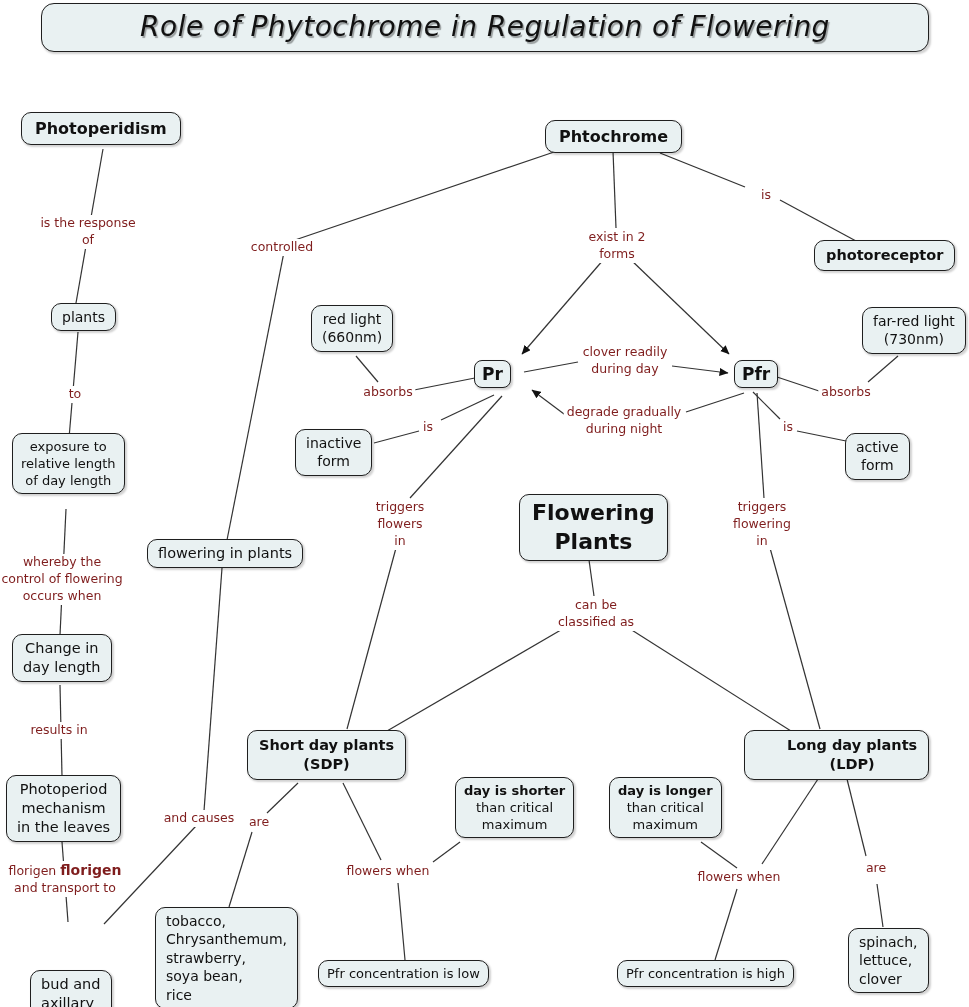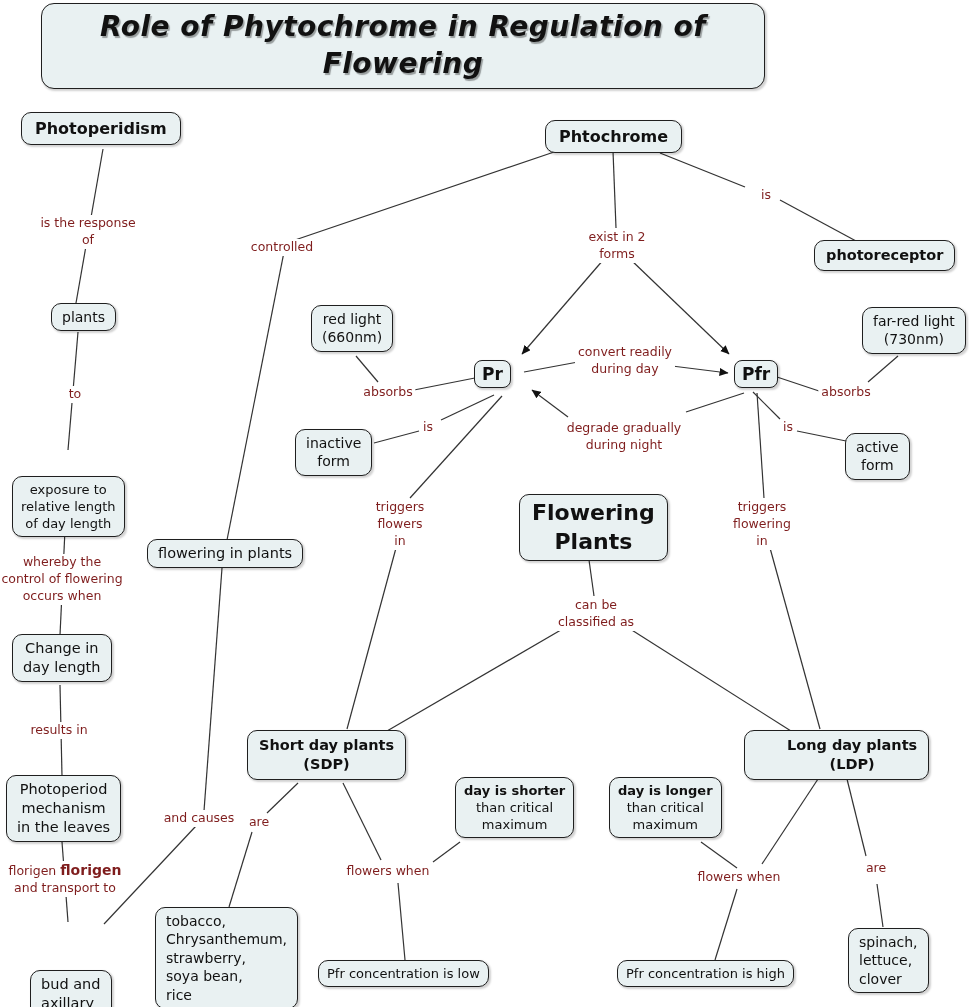--- a/index.html
+++ b/index.html
@@ -12,22 +12,22 @@
   svg.wires line{stroke:#333;stroke-width:1.2;}
   .node{
     position:absolute;z-index:2;
     background:#e9f1f2;border:1.5px solid #1f1f1f;border-radius:10px;
     padding:4px 10px;font-size:14px;line-height:1.32;text-align:center;
     white-space:pre-line;box-shadow:1.5px 1.5px 2px rgba(0,0,0,0.18);
     box-sizing:border-box;
   }
   .node.ta-l{text-align:left;}
   .node.title{
-    font-size:28px;font-weight:bold;font-style:italic;border-radius:13px;
-    padding:5px 10px;width:724px;text-align:center;letter-spacing:0.5px;
+    font-size:28px;font-weight:normal;font-style:italic;border-radius:13px;
+    padding:5px 10px;width:888px;text-align:center;letter-spacing:0.5px;
     text-shadow:1.5px 1.5px 1px rgba(0,0,0,0.35);
   }
   .node.head{font-size:16px;font-weight:bold;padding:5px 13px;}
   .node.head-sm{font-size:14.5px;font-weight:bold;padding:5px 11px;}
   .node.prpfr{font-size:17px;font-weight:bold;padding:2px 7px;border-radius:8px;}
   .node.xl{font-size:22px;font-weight:bold;padding:4px 12px;line-height:1.3;}
   .node.sm{font-size:13px;padding:4px 8px;}
   .node.md{font-size:14.5px;}
   .lbl{
     position:absolute;z-index:2;transform:translateX(-50%);
@@ -121,21 +121,21 @@
   <div class="node" style="left:311px;top:305px;">red light
 (660nm)</div>
   <div class="node" style="left:862px;top:307px;">far-red light
 (730nm)</div>
   <div class="node prpfr" style="left:474px;top:360px;">Pr</div>
   <div class="node prpfr" style="left:734px;top:360px;">Pfr</div>
   <div class="node" style="left:295px;top:429px;">inactive
 form</div>
   <div class="node" style="left:845px;top:433px;">active
 form</div>
-  <div class="node sm" style="left:12px;top:476px;border-radius:10px;">exposure to
+  <div class="node sm" style="left:12px;top:433px;border-radius:10px;">exposure to
 relative length
 of day length</div>
   <div class="node md" style="left:147px;top:539px;">flowering in plants</div>
   <div class="node md" style="left:12px;top:634px;">Change in
 day length</div>
   <div class="node xl" style="left:519px;top:494px;">Flowering
 Plants</div>
   <div class="node md" style="left:6px;top:775px;">Photoperiod
 mechanism
 in the leaves</div>
@@ -168,23 +168,23 @@
 control of flowering
 occurs when</div>
   <div class="lbl" style="left:59px;top:722px;">results in</div>
   <div class="lbl" style="left:65px;top:861px;"><span>florigen </span><span class="flg">florigen</span><span class="blk">and transport to</span></div>
   <div class="lbl" style="left:282px;top:239px;">controlled</div>
   <div class="lbl" style="left:617px;top:229px;">exist in 2
 forms</div>
   <div class="lbl" style="left:766px;top:187px;">is</div>
   <div class="lbl" style="left:388px;top:384px;">absorbs</div>
   <div class="lbl" style="left:846px;top:384px;">absorbs</div>
-  <div class="lbl" style="left:625px;top:344px;">convert readily
+  <div class="lbl" style="left:625px;top:344px;">clover readily
 during day</div>
-  <div class="lbl" style="left:624px;top:404px;margin-top:16px;">degrade gradually
+  <div class="lbl" style="left:624px;top:404px;">degrade gradually
 during night</div>
   <div class="lbl" style="left:428px;top:419px;">is</div>
   <div class="lbl" style="left:788px;top:419px;">is</div>
   <div class="lbl" style="left:400px;top:499px;">triggers
 flowers
 in</div>
   <div class="lbl" style="left:762px;top:499px;">triggers
 flowering
 in</div>
   <div class="lbl" style="left:596px;top:597px;">can be

